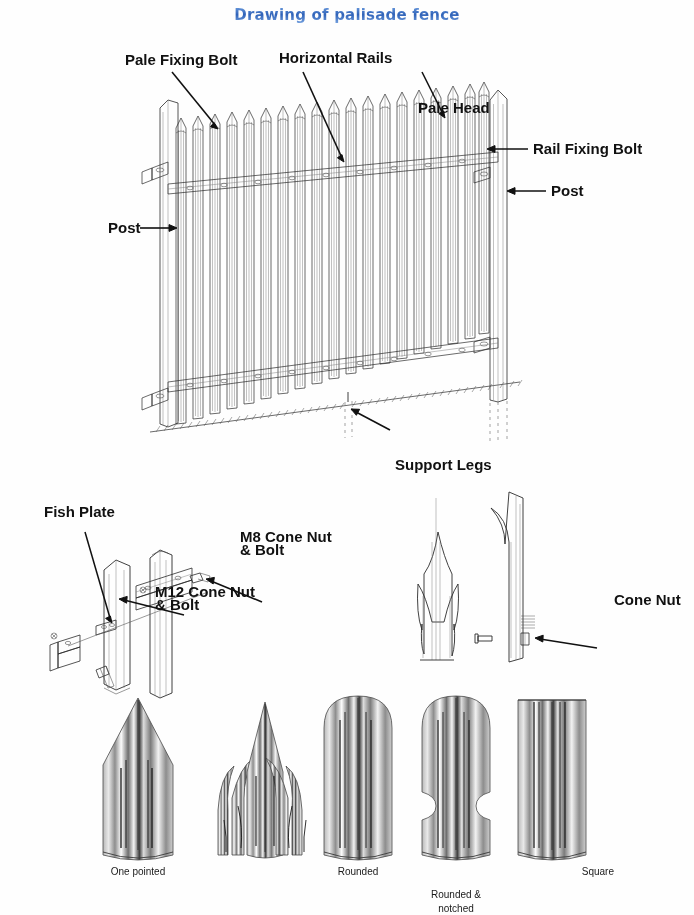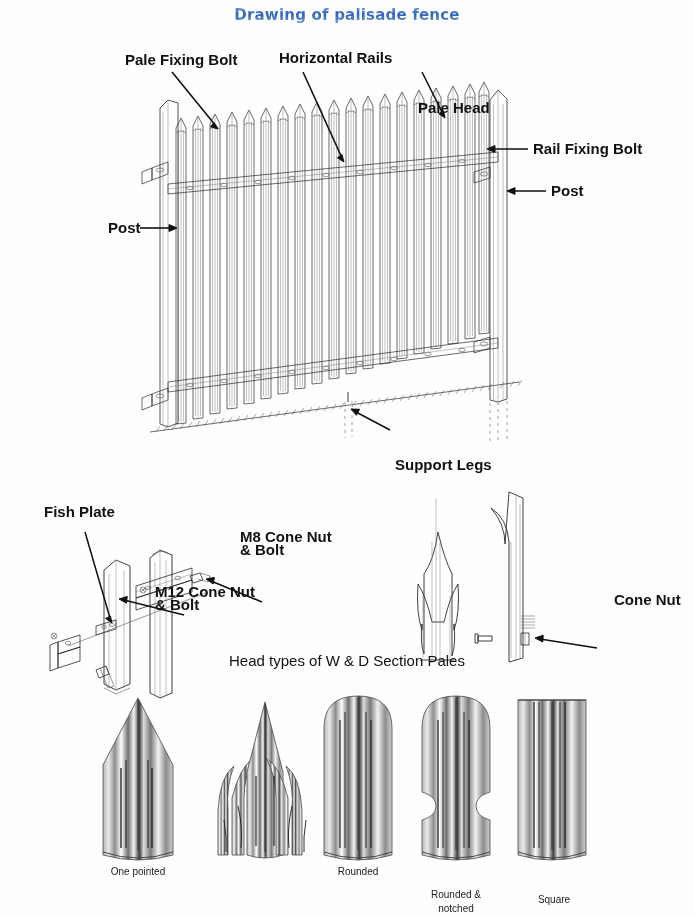--- a/index.html
+++ b/index.html
@@ -451,21 +451,20 @@
     </g>
   </svg>
 
   <div class="lbl" style="left:44px;top:505px;">Fish Plate</div>
   <div class="lbl" style="left:240px;top:530px;">M8 Cone Nut
 &amp; Bolt</div>
   <div class="lbl" style="left:155px;top:585px;">M12 Cone Nut
 &amp; Bolt</div>
   <div class="lbl" style="left:578px;top:593px;margin-left:36px;">Cone Nut</div>
 
-  <div class="sect-title" style="left:0;top:652px;width:694px;">Head types of  W &amp; D Section Pales</div>
 
   <svg width="694" height="190" style="top:680px;">
     <defs>
       <linearGradient id="chrome" x1="0" y1="0" x2="1" y2="0">
         <stop offset="0%" stop-color="#b9b9b9"></stop>
         <stop offset="8%" stop-color="#e9e9e9"></stop>
         <stop offset="17%" stop-color="#8e8e8e"></stop>
         <stop offset="26%" stop-color="#fdfdfd"></stop>
         <stop offset="36%" stop-color="#6f6f6f"></stop>
         <stop offset="44%" stop-color="#f4f4f4"></stop>
@@ -545,15 +544,15 @@
       <path d="M552 22 L552 170" stroke="#2a2a2a" stroke-width="0.9" fill="none"></path>
       <path d="M518 172 q34 12 68 0" fill="none" stroke="#3a3a3a" stroke-width="0.9"></path>
       <path d="M518 20 L586 20" stroke="#3a3a3a" stroke-width="1" fill="none"></path>
     </g>
   </svg>
 
   <div class="cap" style="left:78px;top:865px;width:120px;">One pointed</div>
   <div class="cap" style="left:298px;top:865px;width:120px;">Rounded</div>
   <div class="cap" style="left:396px;top:888px;width:120px;">Rounded &amp;
 notched</div>
-  <div class="cap" style="left:494px;top:893px;width:120px;">Square</div>
+  <div class="cap" style="left:494px;top:865px;width:120px;text-align:right;">Square</div>
 
 </div>
 
 </body></html>

